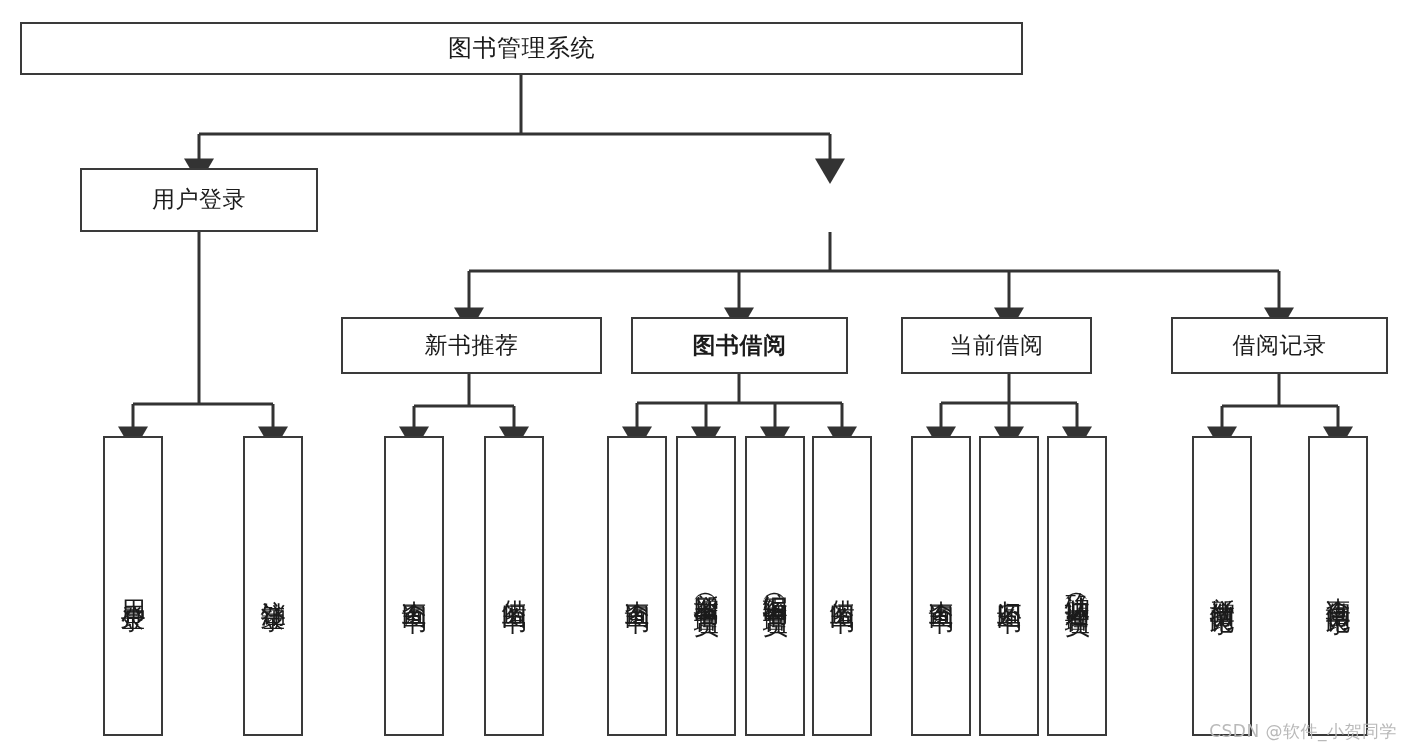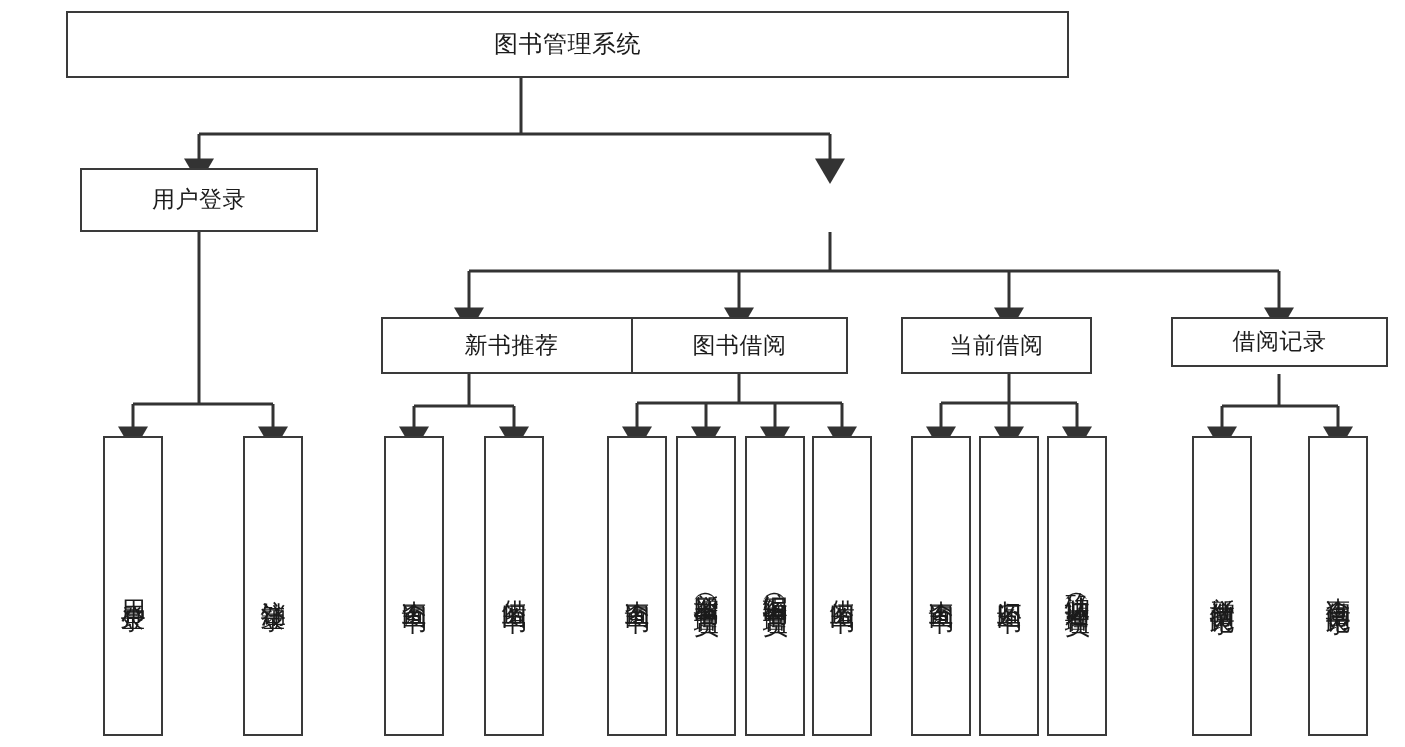--- a/index.html
+++ b/index.html
@@ -120,38 +120,38 @@
       <path d="M1009,403 L1009,430" marker-end="url(#arrow)"></path>
       <path d="M1077,403 L1077,430" marker-end="url(#arrow)"></path>
 
       <path d="M1279,374 L1279,406"></path>
       <path d="M1222,406 L1338,406"></path>
       <path d="M1222,406 L1222,430" marker-end="url(#arrow)"></path>
       <path d="M1338,406 L1338,430" marker-end="url(#arrow)"></path>
     </g>
   </svg>
 
-  <div class="node horiz root" style="left:20px; top:11px; width:1003px; height:67px;margin-left:46px;">
+  <div class="node horiz root" style="left:20px; top:22px; width:1003px; height:53px;">
     <span class="node-label">图书管理系统</span>
   </div>
 
   <div class="node horiz" style="left:80px; top:168px; width:238px; height:64px;">
     <span class="node-label">用户登录</span>
   </div>
 
-  <div class="node horiz" style="left:381px; top:317px; width:261px; height:57px;">
+  <div class="node horiz" style="left:341px; top:317px; width:261px; height:57px;">
     <span class="node-label">新书推荐</span>
   </div>
-  <div class="node horiz" style="left:631px; top:317px; width:217px; height:57px;">
+  <div class="node horiz" style="left:631px; top:317px; width:217px; height:57px;font-weight:bold;">
     <span class="node-label">图书借阅</span>
   </div>
   <div class="node horiz" style="left:901px; top:317px; width:191px; height:57px;">
     <span class="node-label">当前借阅</span>
   </div>
-  <div class="node horiz" style="left:1171px; top:317px; width:217px; height:50px;">
+  <div class="node horiz" style="left:1171px; top:317px; width:217px; height:57px;">
     <span class="node-label">借阅记录</span>
   </div>
 
   <div class="node vert" style="left:103px; top:436px; width:60px; height:300px;">
     <span class="node-label">用户登录</span>
   </div>
   <div class="node vert" style="left:243px; top:436px; width:60px; height:300px;">
     <span class="node-label">注销登录</span>
   </div>
 
@@ -185,14 +185,15 @@
     <span class="node-label">确认归还（管理员）</span>
   </div>
 
   <div class="node vert" style="left:1192px; top:436px; width:60px; height:300px;">
     <span class="node-label">新增借阅记录</span>
   </div>
   <div class="node vert" style="left:1308px; top:436px; width:60px; height:300px;">
     <span class="node-label">查询借阅记录</span>
   </div>
 
+  <div id="watermark">CSDN @软件_小贺同学</div>
 
 </div>
 
 </body></html>

